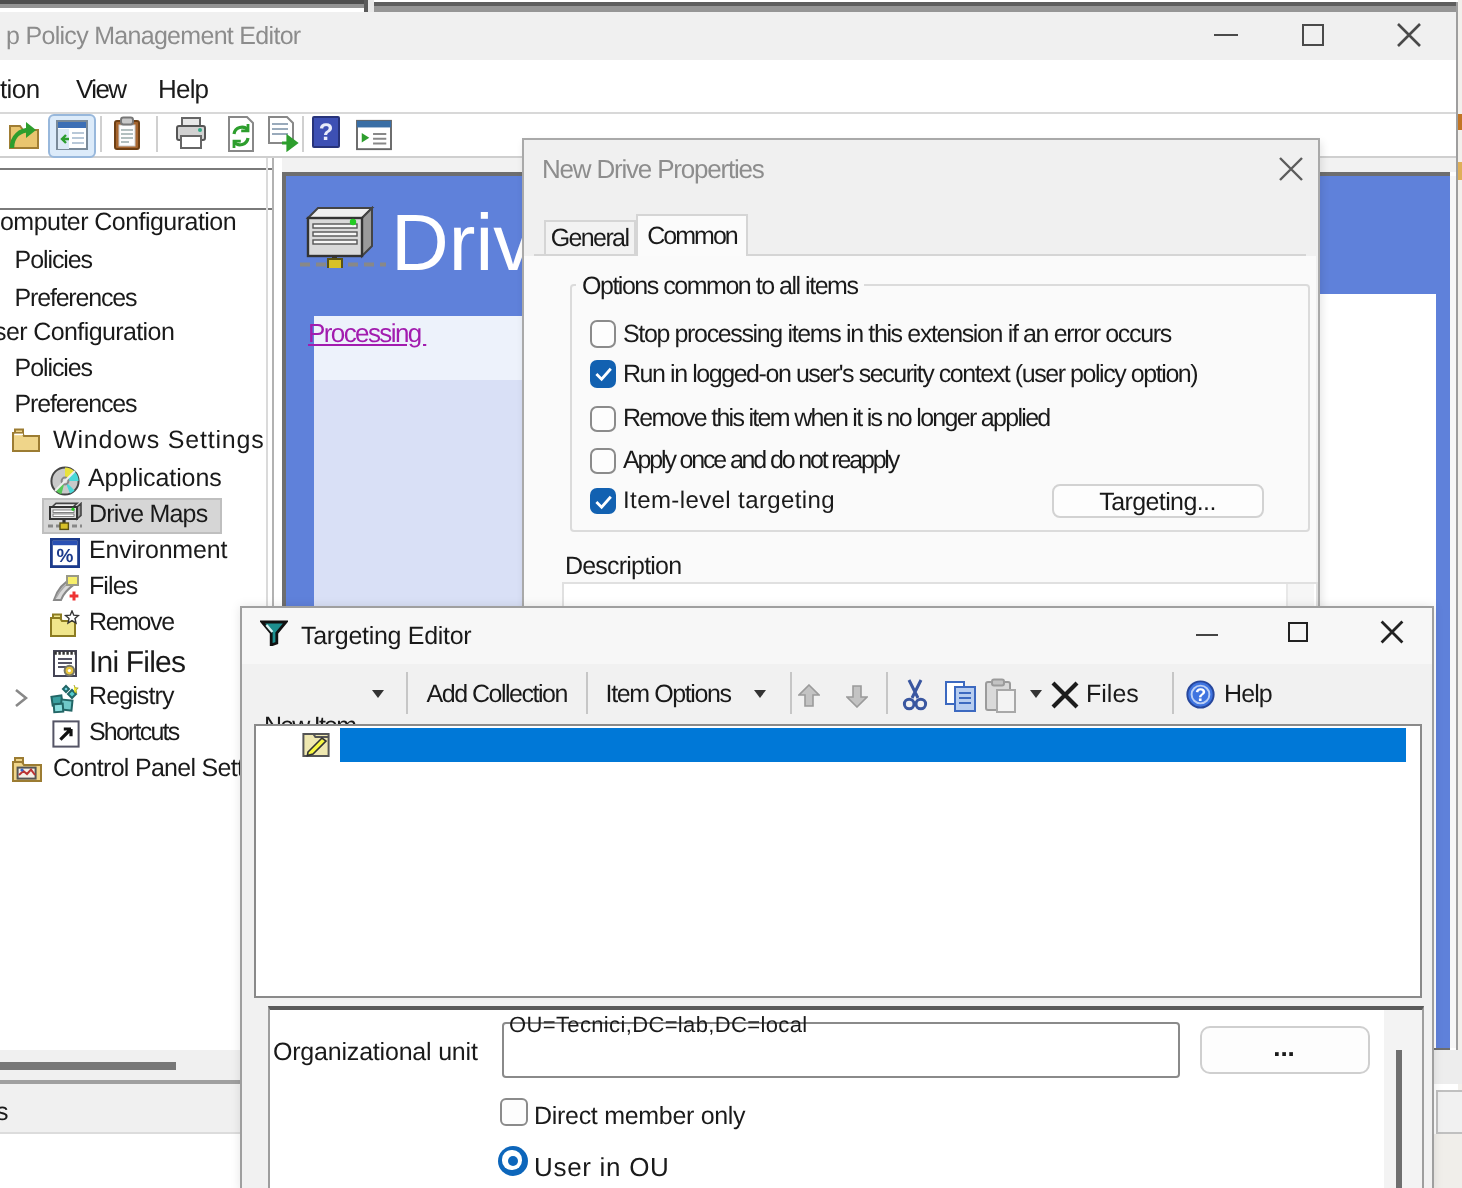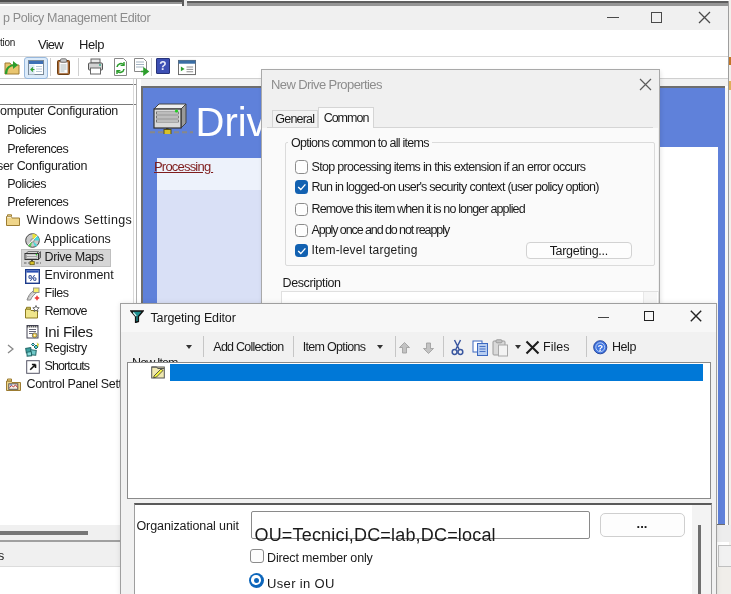--- a/index.html
+++ b/index.html
@@ -20,21 +20,21 @@
 
 <div class="a" style="left:0;top:6px;width:729px;height:24px;background:#f0f0f0"></div>
 <div class="a tx" style="left:3px;top:11px;font-size:12.5px;color:#8c8c8c;letter-spacing:-0.35px">p Policy Management Editor</div>
 <div class="a" style="left:607px;top:16.5px;width:12px;height:1.3px;background:#4a4a4a"></div>
 <div class="a" style="left:651px;top:12px;width:9px;height:9px;border:1.3px solid #4a4a4a"></div>
 <svg class="a" style="left:698px;top:11px" width="13" height="13" viewBox="0 0 13 13">
       <path d="M1 1 L12 12 M12 1 L1 12" stroke="#4a4a4a" stroke-width="1.3"></path>
     </svg>
 
 <div class="a" style="left:0;top:30px;width:729px;height:26px;background:#fff"></div>
-<div class="a tx" style="left:0px;top:37px;font-size:10px;letter-spacing:-0.3px">tion</div>
+<div class="a tx" style="left:0px;top:37px;font-size:13px;letter-spacing:-0.3px">tion</div>
 <div class="a tx" style="left:38px;top:37px;font-size:13px;letter-spacing:-0.8px">View</div>
 <div class="a tx" style="left:79px;top:37px;font-size:13px;letter-spacing:-0.4px">Help</div>
 <div class="a" style="left:0;top:55.5px;width:729px;height:1px;background:#d8d8d8"></div>
 
 <div class="a" style="left:0;top:56.5px;width:729px;height:21.5px;background:#fff"></div>
 <div class="a" style="left:0;top:78px;width:729px;height:1px;background:#cfcfcf"></div>
 
 <svg class="a" style="left:3px;top:58px" width="18" height="18" viewBox="0 0 18 18">
  <path d="M2 5 h5 l1.5 2 H16 v9 H2 z" fill="#e9c56f" stroke="#a07d33" stroke-width="1"></path>
  <path d="M3 16 c0-6 4-9 9-9" stroke="#2d9e2d" stroke-width="2.2" fill="none"></path>
@@ -224,21 +224,21 @@
   <circle cx="26.5" cy="8" r="1.6" fill="#22cc22"></circle>
   <rect x="16" y="25" width="2.5" height="3" fill="#333"></rect>
   <path d="M0 29.2 h43" stroke="#888" stroke-width="2" stroke-dasharray="5 3"></path>
   <rect x="14" y="26.5" width="7" height="5" fill="#d8c128" stroke="#5a5212" stroke-width="1"></rect>
 </svg>
 
 <div class="a" style="left:142.5px;top:146.5px;width:119.5px;height:11.5px;background:#5f81da"></div>
 <div class="a" style="left:142.5px;top:158px;width:14.5px;height:365.5px;background:#5f81da"></div>
 <div class="a" style="left:157px;top:158px;width:105px;height:32px;background:#edf2fb"></div>
 <div class="a" style="left:157px;top:190px;width:105px;height:333.5px;background:#d9e0f6"></div>
-<div class="a tx" style="left:154px;top:158.5px;font-size:13px;color:#7f1d1d;letter-spacing:-0.8px;text-decoration:underline">Processing&nbsp;</div>
+<div class="a tx" style="left:154px;top:158.5px;font-size:13px;color:#a21caf;letter-spacing:-0.8px;text-decoration:underline">Processing&nbsp;</div>
 
 <div class="a" style="left:262px;top:146.5px;width:455.9px;height:377px;background:#fff"></div>
 <div class="a" style="left:717.9px;top:146.5px;width:6.9px;height:377px;background:#5f81da"></div>
 <div class="a" style="left:725px;top:88px;width:3.4px;height:435.5px;background:#f7f7f7"></div>
 
 <div class="a" style="left:727.7px;top:1px;width:1.4px;height:539px;background:#9e9e9e"></div>
 <div class="a" style="left:729.1px;top:0;width:1.9px;height:594px;background:#f2f0ec"></div>
 <div class="a" style="left:729.3px;top:57px;width:1.7px;height:7.5px;background:#c27524"></div>
 <div class="a" style="left:729.3px;top:81px;width:1.7px;height:9px;background:#dfaf58"></div>
 
@@ -359,21 +359,21 @@
 <svg class="a" style="left:151px;top:365px" width="14" height="14" viewBox="0 0 14 14">
  <rect x="0.7" y="2" width="12.6" height="11" fill="#efe8b0" stroke="#555"></rect>
  <path d="M0.7 2 h5 l1 1.5 h6.6" fill="none" stroke="#555"></path>
  <path d="M3 11 L10 4 l2 1.5 L5.5 12 l-2.8 0.8 z" fill="#f7f740" stroke="#333" stroke-width="0.8"></path>
 </svg>
 <div class="a" style="left:169.8px;top:364px;width:533px;height:16.5px;background:#0078d7"></div>
 
 <div class="a" style="left:133.5px;top:503px;width:578px;height:92px;background:#fff;border:1px solid #9e9e9e;border-top:2px solid #5a5a5a;box-sizing:border-box"></div>
 <div class="a tx" style="left:136.5px;top:518.6px;font-size:12.5px;letter-spacing:-0.1px">Organizational unit</div>
 <div class="a" style="left:251px;top:510.5px;width:338.5px;height:28px;background:#fff;border:1px solid #8a8a8a;border-radius:2px;box-sizing:border-box"></div>
-<div class="a tx" style="left:254.5px;top:525px;font-size:18px;letter-spacing:0.18px">OU=Tecnici,DC=lab,DC=local</div>
+<div class="a tx" style="left:254.5px;top:507px;font-size:11px;letter-spacing:0.18px">OU=Tecnici,DC=lab,DC=local</div>
 <div class="a" style="left:599.5px;top:512.5px;width:85px;height:24px;background:#fdfdfd;border:1px solid #cfcfcf;border-radius:5px;box-sizing:border-box;text-align:center;line-height:20px;font-size:13px;font-weight:bold">...</div>
 
 <div class="a" style="left:249.5px;top:549px;width:14px;height:14px;background:#fdfdfd;border:1px solid #8b8b8b;border-radius:3px;box-sizing:border-box"></div>
 <div class="a tx" style="left:267px;top:551px;font-size:12.5px;letter-spacing:-0.15px">Direct member only</div>
 
 <div class="a" style="left:248.5px;top:572.6px;width:15px;height:15px;background:#0d66bb;border-radius:50%"></div>
     <div class="a" style="left:251.2px;top:575.3px;width:9.6px;height:9.6px;background:#fff;border-radius:50%"></div>
     <div class="a" style="left:253.5px;top:577.6px;width:5px;height:5px;background:#0d66bb;border-radius:50%"></div>
 <div class="a tx" style="left:267px;top:575.5px;font-size:13px;letter-spacing:0.35px">User in OU</div>
 

